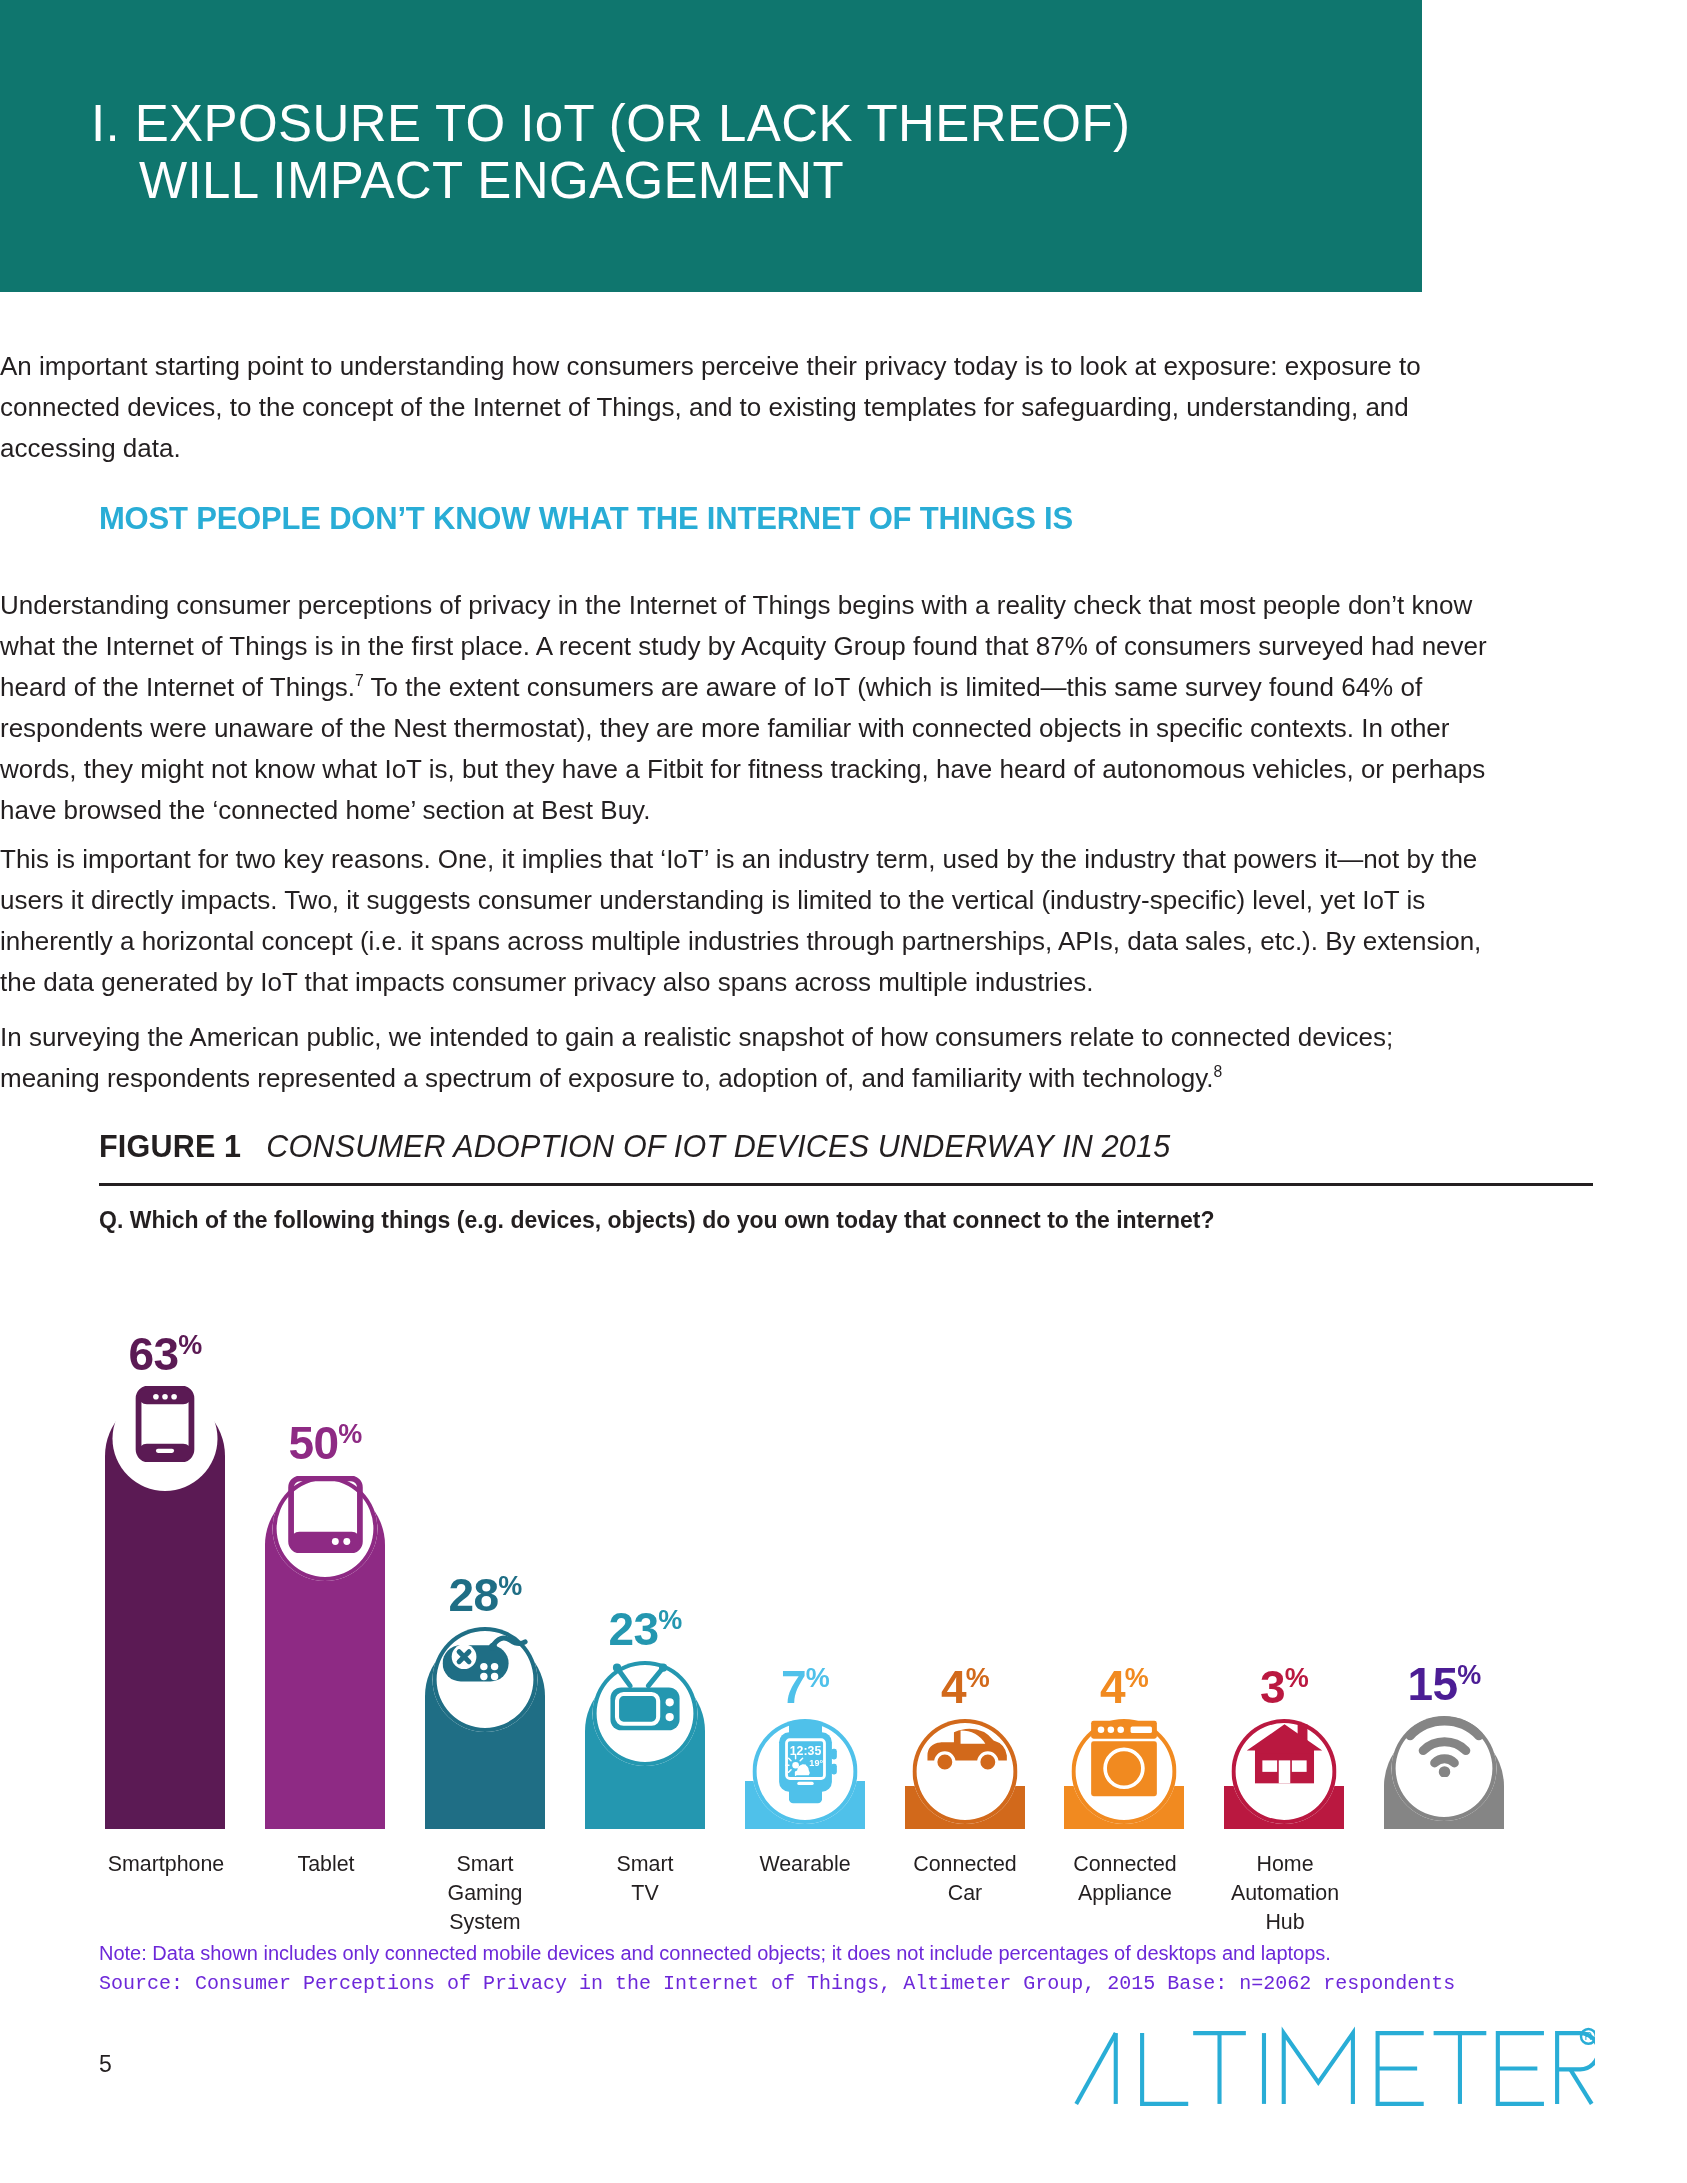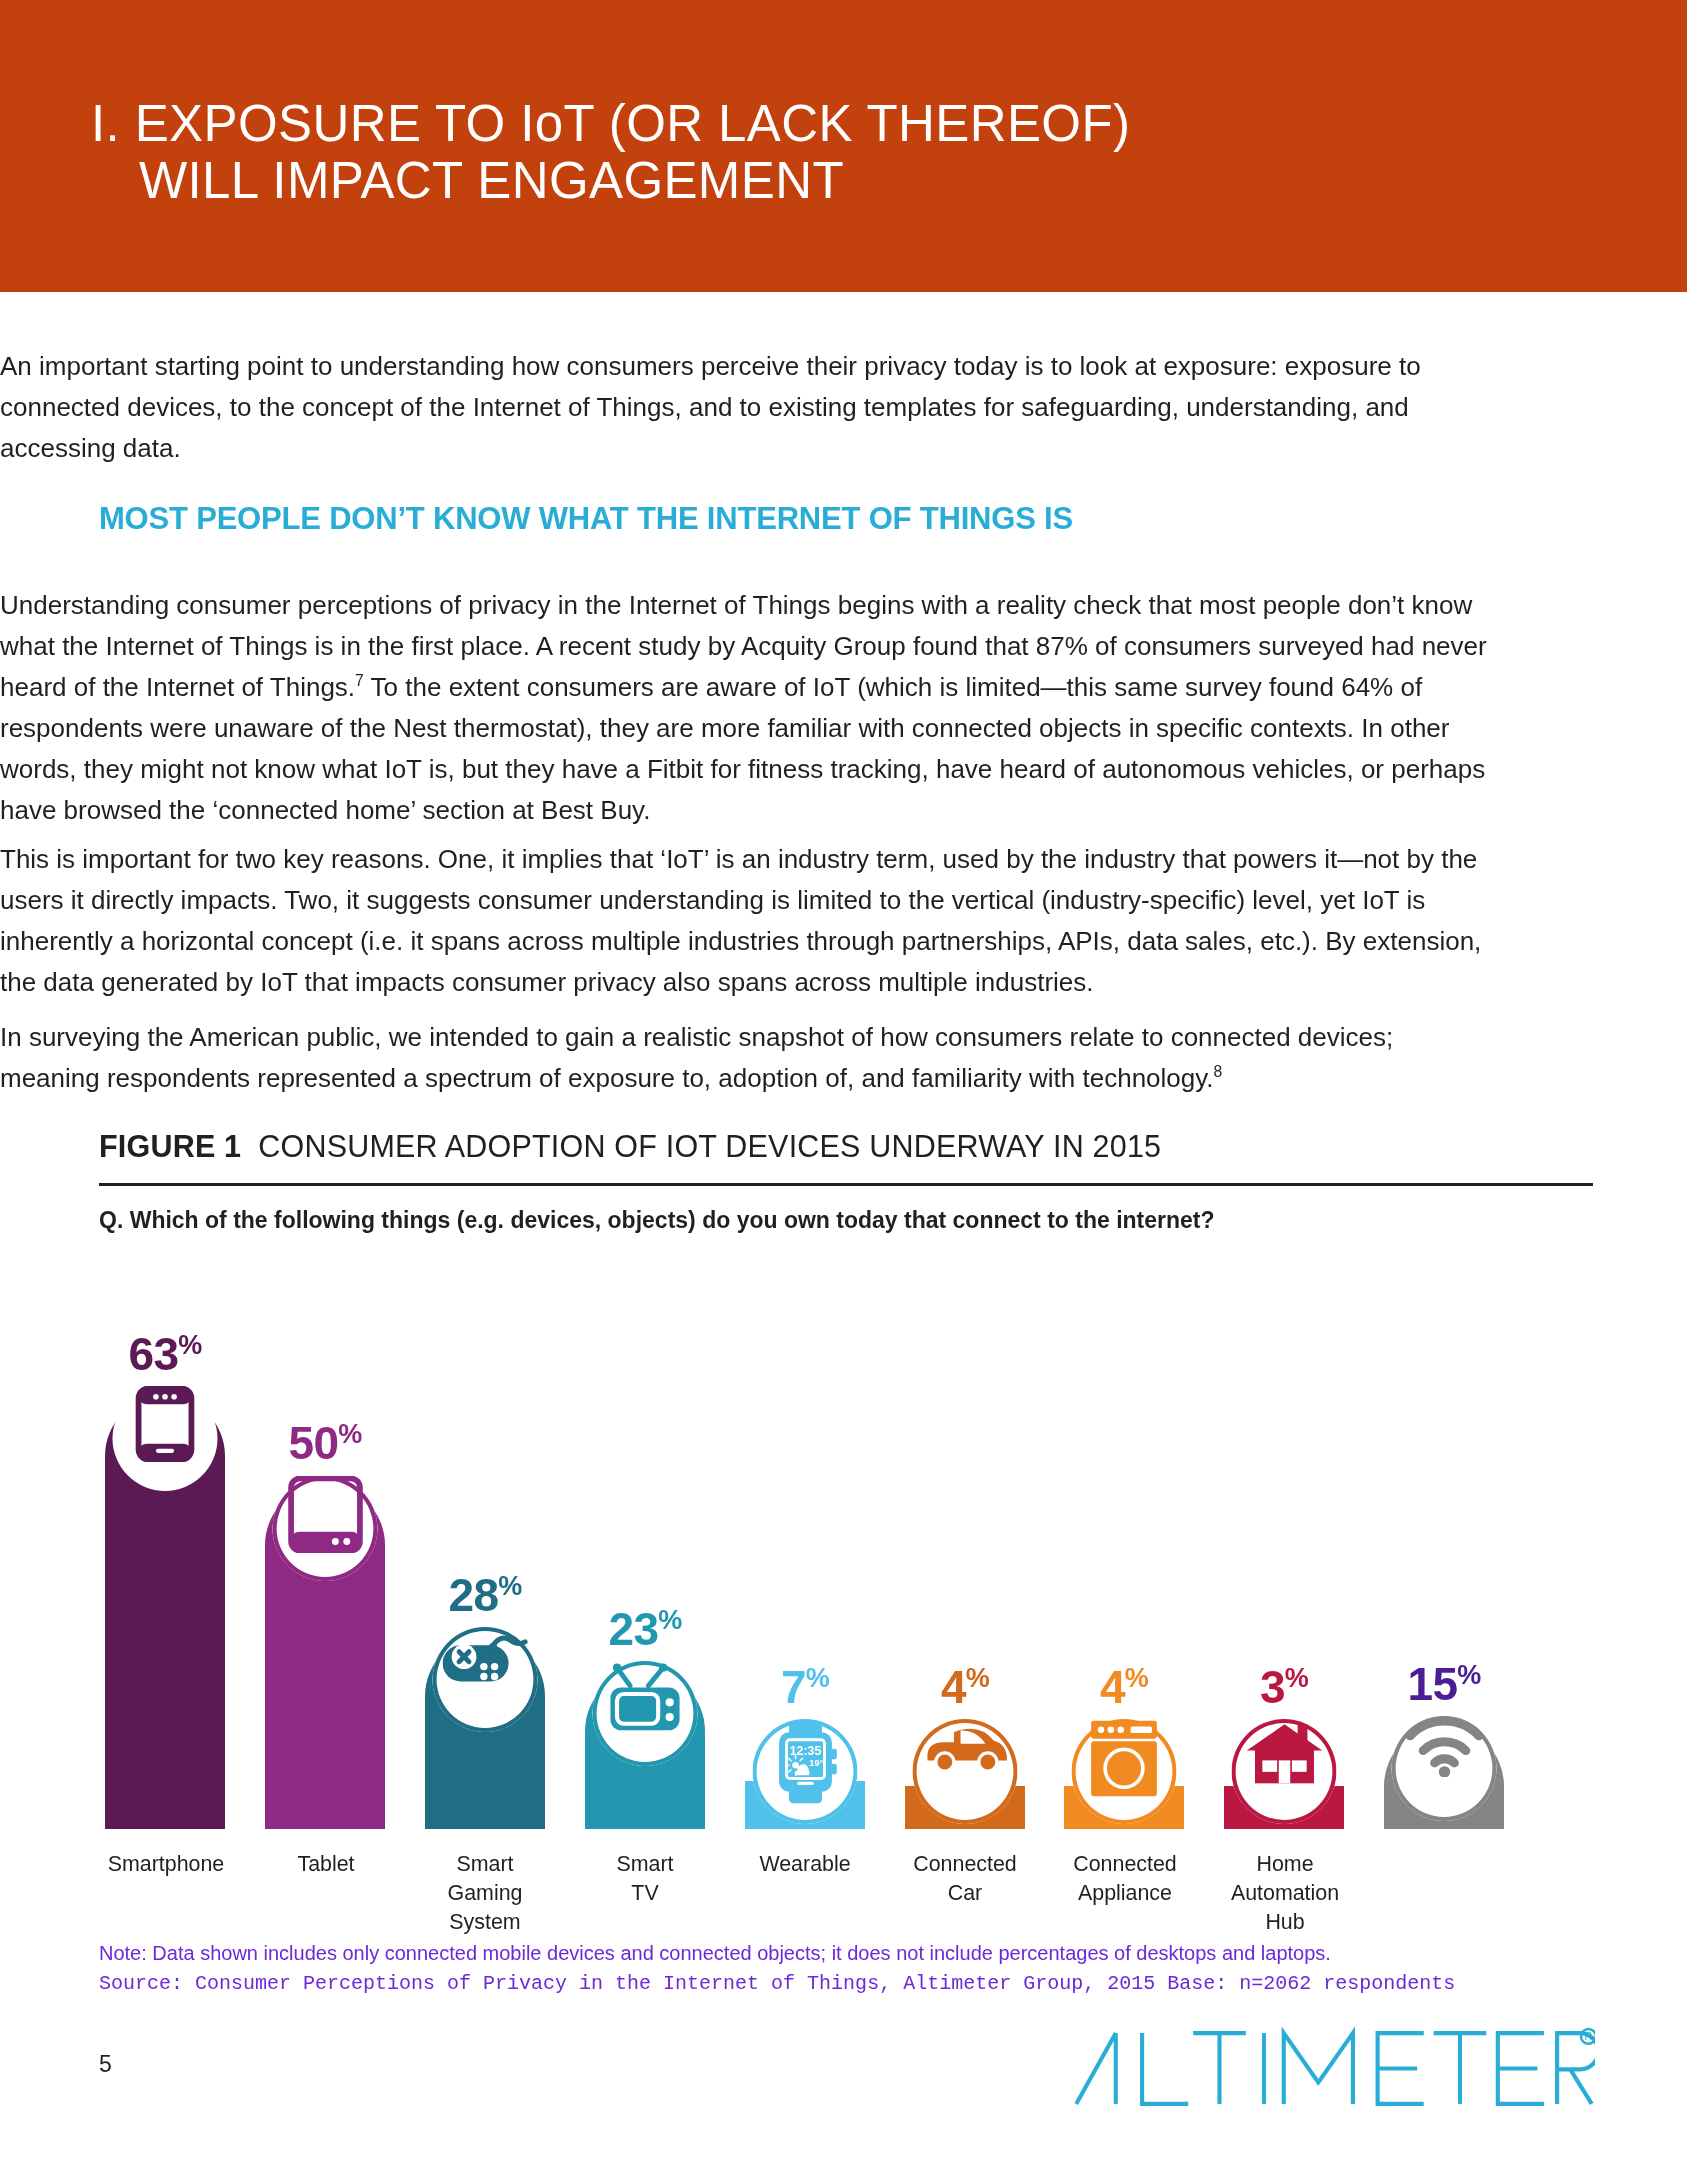--- a/index.html
+++ b/index.html
@@ -7,22 +7,22 @@
     width: 1687px; height: 2183px;
     background: #ffffff;
     font-family: "Liberation Sans", sans-serif;
     overflow: hidden;
   }
   .page { position: relative; width: 1687px; height: 2183px; background: #fff; }
 
   
   .banner {
     position: absolute; left: 0; top: 0;
-    width: 1687px; height: 292px;
-    background: #c2410c;
+    width: 1422px; height: 292px;
+    background: #0f766e;
   }
   .banner-title {
     position: absolute; left: 91px; top: 95px;
     width: 1401px;
     color: #ffffff;
     font-size: 51px;
     font-weight: 400;
     letter-spacing: 0.4px;
     line-height: 1.12;
     font-family: "Liberation Sans", sans-serif;
@@ -57,21 +57,21 @@
   
   .fig-head {
     position: absolute; left: 99px; top: 1129px;
     width: 1401px;
     font-size: 30.5px;
     color: #231f20;
     letter-spacing: 0.2px;
     white-space: nowrap;
   }
   .fig-head .fig-num { font-weight: bold; }
-  .fig-head .fig-title { font-weight: 400; margin-left: 17px; }
+  .fig-head .fig-title { font-weight: 400; margin-left: 25px; font-style: italic; }
   .fig-rule {
     position: absolute; left: 99px; top: 1183px;
     width: 1494px; height: 2.5px; background: #231f20;
   }
   .fig-question {
     position: absolute; left: 99px; top: 1207px;
     font-size: 23px; font-weight: bold; color: #231f20;
   }
 
   

